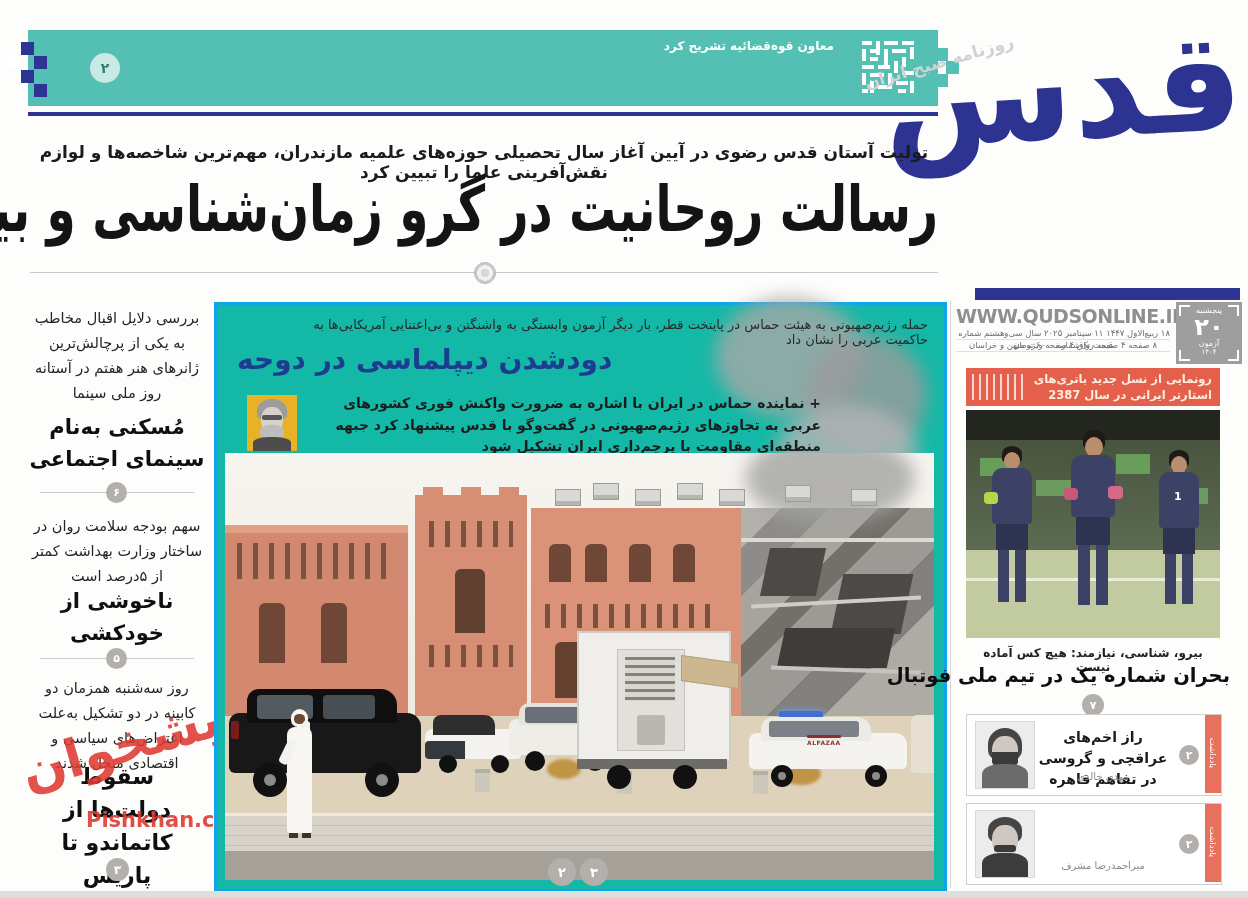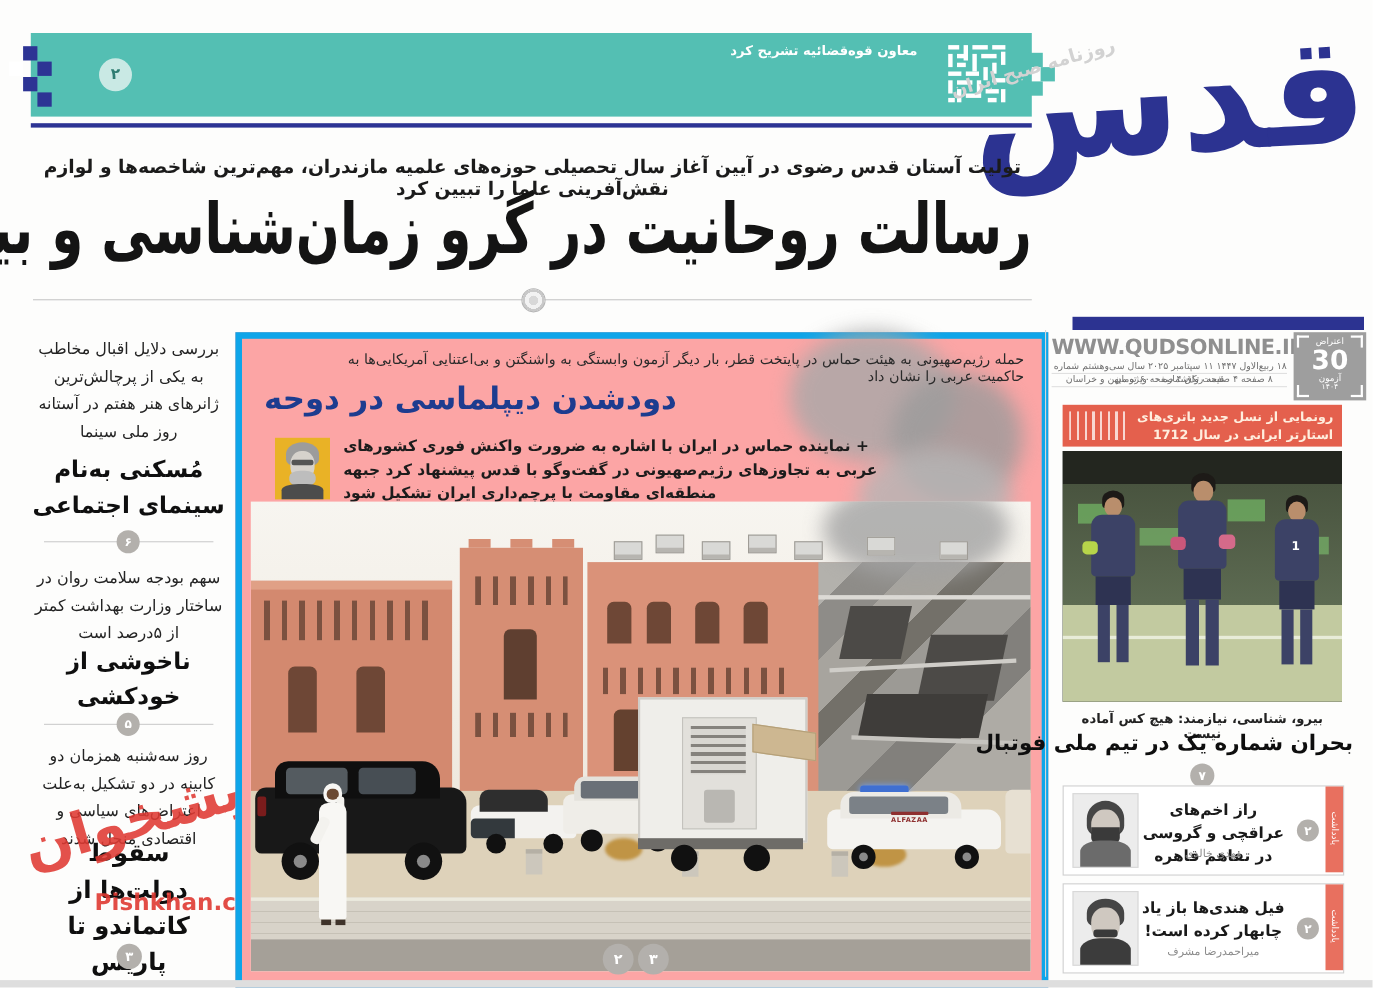--- a/index.html
+++ b/index.html
@@ -59,27 +59,27 @@
   .lc-kicker{font-size:14.5px;line-height:1.72;color:#242424;}
   .lc-headline{font-size:21px;font-weight:bold;color:#0f0f0f;line-height:1.5;}
   .lc-divline{left:40px;width:154px;border-top:1px solid #cdcdcd;position:absolute;}
   .pg-circle{background:#b3b0ac;color:#fff;border-radius:50%;display:flex;align-items:center;
              justify-content:center;font-weight:bold;}
   .watermark-fa{left:18px;top:712px;font-size:52px;font-weight:bold;color:#e03a33;
                 transform:rotate(-16deg);direction:rtl;opacity:.88;letter-spacing:2px;}
   .watermark-en{left:86px;top:808px;font-size:21px;font-weight:bold;color:#e03a33;opacity:.9;}
 
   
-  .main-box{left:214px;top:302px;width:727px;height:584px;border:6px solid #0ea5e9;background:#fca5a5;}
+  .main-box{left:214px;top:302px;width:727px;height:584px;border:3px solid #0ea5e9;background:#14b8a6;}
   .ms-kicker{position:absolute;right:16px;top:12px;width:660px;font-size:13px;color:#2a2a2a;
              direction:rtl;text-align:right;}
   .ms-headline{position:absolute;left:20px;top:38px;font-size:28px;font-weight:bold;color:#1d3c8f;
                direction:rtl;white-space:nowrap;}
   .ms-summary{position:absolute;left:92px;top:88px;width:512px;font-size:14px;font-weight:bold;
-              color:#1c1c1c;direction:rtl;text-align:left;line-height:1.55;}
+              color:#1c1c1c;direction:rtl;text-align:right;line-height:1.55;}
   .ms-portrait{position:absolute;left:30px;top:90px;width:50px;height:56px;background:#e9b226;overflow:hidden;}
   .smoke{position:absolute;filter:blur(9px);opacity:.8;border-radius:50%;}
 
   
   .photo{position:absolute;left:8px;top:148px;width:709px;height:427px;overflow:hidden;
          background:linear-gradient(#f7f5f0, #efe9df 60%);}
   .bld{position:absolute;background:#d3896f;}
   .arch{position:absolute;background:#6e4736;border-radius:6px 6px 0 0;}
   .slits{position:absolute;background:repeating-linear-gradient(90deg,#7b5140 0 5px,transparent 5px 16px);}
   .ac{position:absolute;width:24px;height:15px;background:#d9d9d6;border:1px solid #9f9c96;
@@ -189,22 +189,22 @@
   <div class="abs logo-bar"></div>
   <div class="abs mh-url">WWW.QUDSONLINE.IR</div>
   <div class="abs mh-line" style="top:328px;">۱۸ ربیع‌الاول ۱۴۴۷  ۱۱ سپتامبر ۲۰۲۵  سال سی‌وهشتم  شماره ۱۰۷۳۸</div>
   <div class="abs mh-line" style="top:340px;">۸ صفحه  ۴ صفحه رواق  ۴ صفحه ویژه میهن و خراسان</div>
   <div class="abs mh-line" style="top:340px;border-bottom:none;">قیمت تک‌شماره ۶۰۰۰ تومان</div>
   <div class="abs date-badge">
     <span class="corner tl"></span>
       <span class="corner tr"></span>
       <span class="corner bl"></span>
       <span class="corner br"></span>
-    <div class="db-weekday">اعتراض</div>
-    <div class="db-day">30</div>
+    <div class="db-weekday">پنجشنبه</div>
+    <div class="db-day">۲۰</div>
     <div class="db-month">آزمون</div>
     <div class="db-year">۱۴۰۴</div>
   </div>
 
   <div class="abs lead-kicker">تولیت آستان قدس رضوی در آیین آغاز سال تحصیلی حوزه‌های علمیه مازندران، مهم‌ترین شاخصه‌ها و لوازم نقش‌آفرینی علما را تبیین کرد</div>
   <div class="abs lead-headline">رسالت روحانیت در گرو زمان‌شناسی و بیداری</div>
   <div class="abs lead-divider"></div>
   <div class="abs ornament"></div>
 
   <div class="abs lc lc-kicker" style="top:306px;">بررسی دلایل اقبال مخاطب به یکی از پرچالش‌ترین ژانرهای هنر هفتم در آستانه روز ملی سینما</div>
@@ -359,21 +359,21 @@
     </div>
   </div>
 
   <div class="abs pg-circle photo-pg" style="left:548px;top:858px;">۲</div>
   <div class="abs pg-circle photo-pg" style="left:580px;top:858px;">۳</div>
 
   <div class="abs v-divider"></div>
 
   <div class="abs promo">
     <div class="promo-stripes"></div>
-    <div class="promo-text">رونمایی از نسل جدید باتری‌های استارتر ایرانی در سال 1712</div>
+    <div class="promo-text">رونمایی از نسل جدید باتری‌های استارتر ایرانی در سال 2387</div>
   </div>
 
   <div class="abs fb-photo">
     <div style="position:absolute;left:0;top:0;width:100%;height:30px;background:#23261f;"></div>
     <div style="position:absolute;left:0;top:30px;width:100%;height:110px;background:linear-gradient(#49543f,#5d6b52);"></div>
     <div style="position:absolute;left:14px;top:48px;width:30px;height:18px;background:#6fae62;opacity:.8;"></div>
     <div style="position:absolute;left:70px;top:70px;width:40px;height:16px;background:#77b56a;opacity:.7;"></div>
     <div style="position:absolute;left:150px;top:44px;width:34px;height:20px;background:#6fae62;opacity:.8;"></div>
     <div style="position:absolute;left:206px;top:78px;width:36px;height:16px;background:#77b56a;opacity:.7;"></div>
     <div style="position:absolute;left:0;top:140px;width:100%;height:88px;background:#c2caa0;"></div>
@@ -425,21 +425,20 @@
       <div style="position:absolute;left:16px;top:30px;width:26px;height:16px;border-radius:0 0 40% 40%;background:#3a3a3a;"></div>
       <div class="avatar-body" style="background:#6b6b6b;"></div>
     </div>
   </div>
 
   <div class="abs note-card" style="top:803px;">
     <div class="note-tab">
         <span>یادداشت</span>
       </div>
     <div class="pg-circle note-circle">۲</div>
-    <div class="note-title">فیل هندی‌ها باز یاد چابهار کرده است!</div>
     <div class="note-author">میراحمدرضا مشرف</div>
     <div class="note-photo">
       <div class="avatar-hair"></div>
       <div class="avatar-face"></div>
       <div style="position:absolute;left:18px;top:34px;width:22px;height:7px;background:#3a3a3a;border-radius:3px;"></div>
       <div class="avatar-body"></div>
     </div>
   </div>
 
   <div class="abs bottom-strip"></div>

